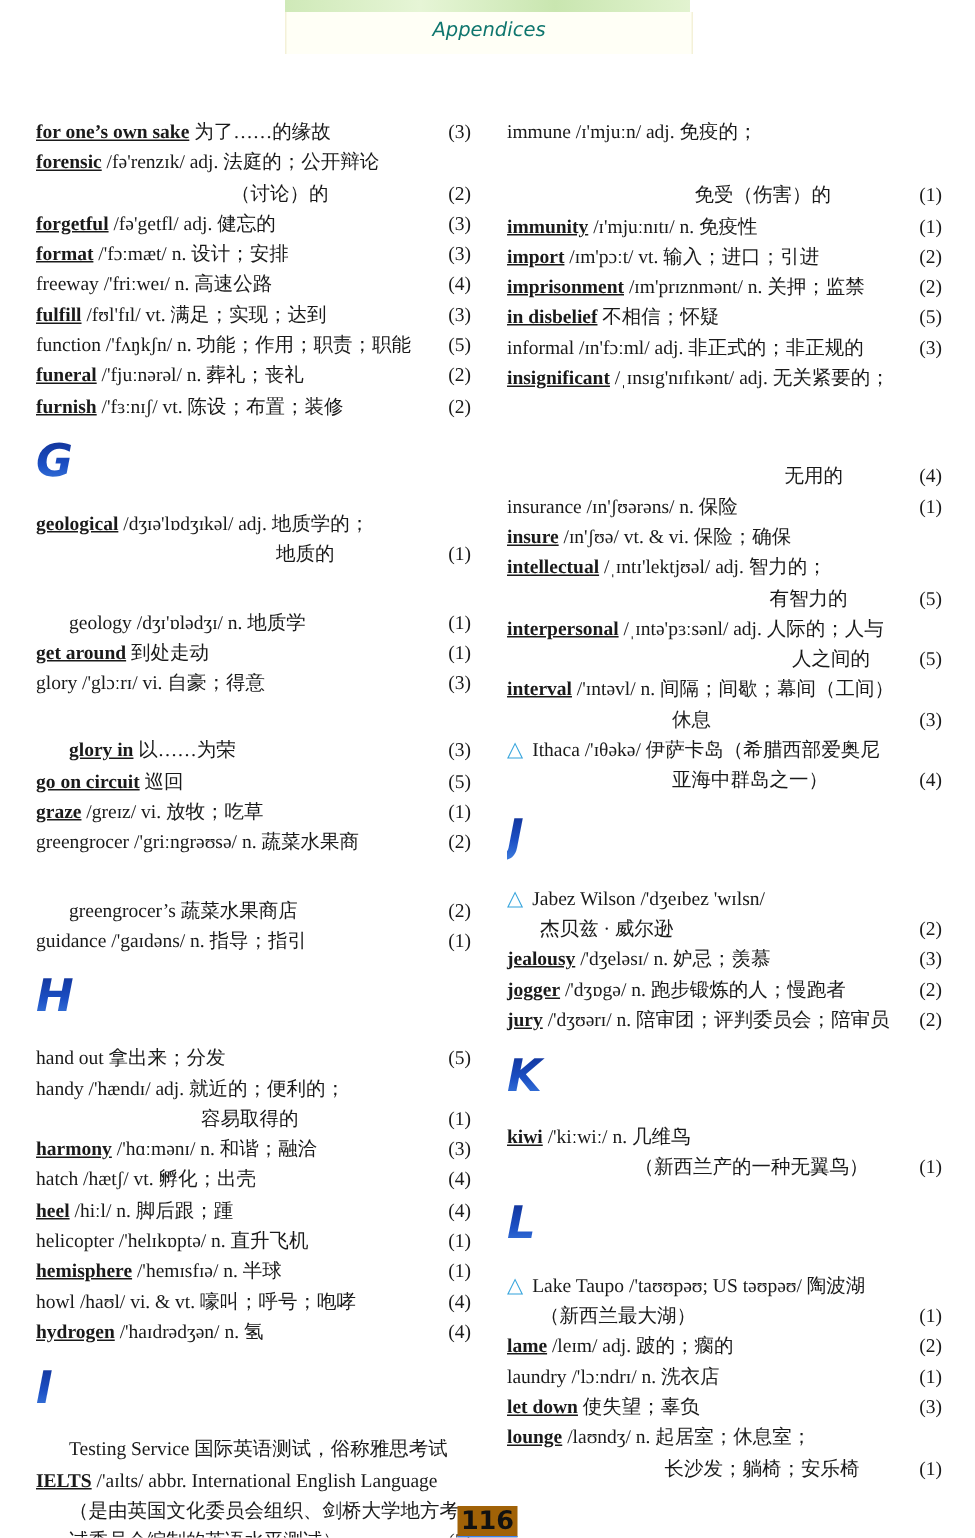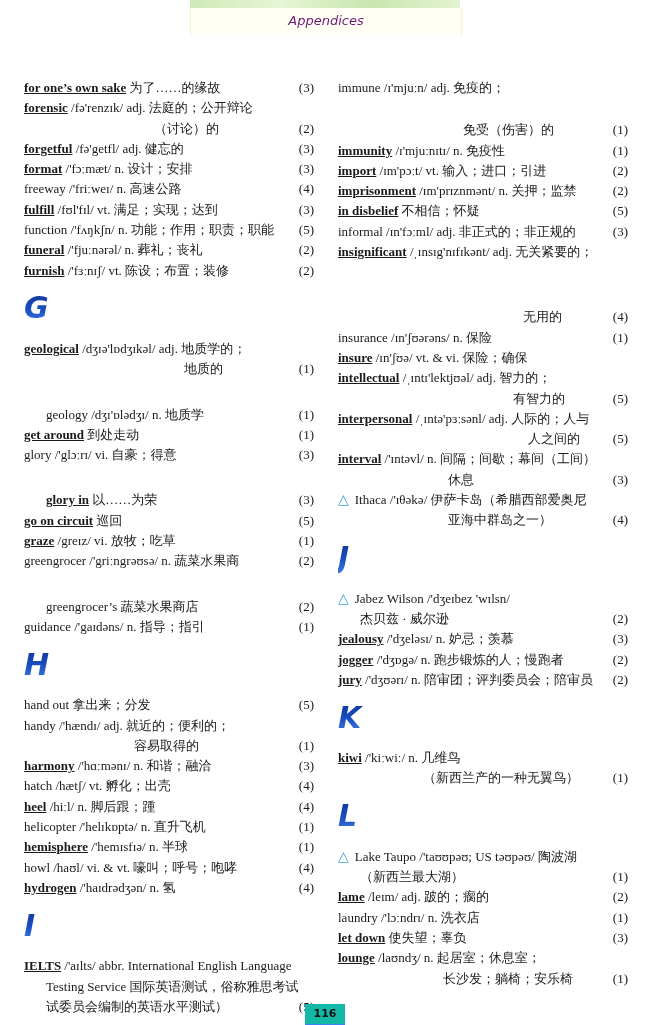--- a/index.html
+++ b/index.html
@@ -10,21 +10,21 @@
   .header-band {
     position:absolute; left:190px; top:0; width:270px; height:8px;
     background: linear-gradient(90deg,#cfe9b8,#e6f5d6,#c9e6b0,#e2f3d0);
   }
   .header-box {
     position:absolute; left:190px; top:8px; width:270px; height:28px;
     background:#fffff6; border-left:1px solid #f4f1d8; border-right:1px solid #f4f1d8;
   }
   .header-title {
     position:absolute; left:0; right:0; top:5px; text-align:center;
-    font-family:"DejaVu Sans", sans-serif; font-style:italic; font-size:13px; color:#701a75;
+    font-family:"DejaVu Sans", sans-serif; font-style:italic; font-size:13px; color:#0f766e;
   }
   .col { position:absolute; top:78px; }
   .col-left { left:24px; width:290px; }
   .col-right { left:338px; width:290px; }
   .line {
     position:relative; height:20.3px; line-height:20px; font-size:13px; white-space:nowrap;
   }
   .line.indent { padding-left:22px;margin-top:25px; }
   .hw { font-weight:bold;text-decoration:underline; }
   .ph { font-style:normal; }
@@ -33,22 +33,22 @@
   .tri { color:#3aa6dd; font-size:14px; margin-right:6px; }
   .letter {
     height:42px; display:flex; align-items:center;
     font-family:"DejaVu Sans", sans-serif; font-weight:bold; font-style:italic; font-size:30px;
     background: linear-gradient(180deg,#0f2a8a 0%,#1b4fc4 55%,#4c8fe8 100%);
     -webkit-background-clip:text; background-clip:text; color:transparent;
     margin:6px 0 10px 0;
   }
   .page-number {
     position:absolute; left:305px; top:1004px; width:40px; height:20px;
-    background:#14b8a6; border-bottom:1px solid #3b82f6; text-align:center;
-    font-family:"DejaVu Sans", sans-serif; font-weight:bold; font-size:11px; line-height:20px; color:#111;
+    background:#a16207; border-bottom:1px solid #3b82f6; text-align:center;
+    font-family:"DejaVu Sans", sans-serif; font-weight:bold; font-size:17px; line-height:20px; color:#111;
   }
 </style>
 </head>
 <body>
 
 <div class="header-band"></div>
 <div class="header-box">
   <div class="header-title">Appendices</div>
 </div>
 
@@ -87,22 +87,23 @@
       <div class="line"><span class="hw">harmony</span><span class="ph"> /'hɑːmənɪ/ </span><span class="pos">n.</span><span> 和谐；融洽</span><span class="unit">(3)</span></div>
       <div class="line"><span>hatch</span><span class="ph"> /hætʃ/ </span><span class="pos">vt.</span><span> 孵化；出壳</span><span class="unit">(4)</span></div>
       <div class="line"><span class="hw">heel</span><span class="ph"> /hiːl/ </span><span class="pos">n.</span><span> 脚后跟；踵</span><span class="unit">(4)</span></div>
       <div class="line"><span>helicopter</span><span class="ph"> /'helɪkɒptə/ </span><span class="pos">n.</span><span> 直升飞机</span><span class="unit">(1)</span></div>
       <div class="line"><span class="hw">hemisphere</span><span class="ph"> /'hemɪsfɪə/ </span><span class="pos">n.</span><span> 半球</span><span class="unit">(1)</span></div>
       <div class="line"><span>howl</span><span class="ph"> /haʊl/ </span><span class="pos">vi. &amp; vt.</span><span> 嚎叫；呼号；咆哮</span><span class="unit">(4)</span></div>
       <div class="line"><span class="hw">hydrogen</span><span class="ph"> /'haɪdrədʒən/ </span><span class="pos">n.</span><span> 氢</span><span class="unit">(4)</span></div>
     </div>
   <div class="letter">I</div>
   <div>
+      <div class="line" style="padding-left: 22px;"><span>Testing Service 国际英语测试，俗称雅思考试</span></div>
       <div class="line"><span class="hw">IELTS</span><span class="ph"> /'aɪlts/ </span><span class="pos">abbr.</span><span> International English Language</span></div>
-      <div class="line" style="padding-left: 22px;"><span>Testing Service 国际英语测试，俗称雅思考试</span></div>
+      <div class="line" style="padding-left: 22px;"><span>（是由英国文化委员会组织、剑桥大学地方考</span></div>
       <div class="line" style="padding-left: 22px;"><span>试委员会编制的英语水平测试）</span><span class="unit">(5)</span></div>
     </div>
 </div>
 
 <div class="col col-right">
   <div>
       <div class="line"><span>immune</span><span class="ph"> /ɪ'mjuːn/ </span><span class="pos">adj.</span><span> 免疫的；</span></div>
       <div class="line" style="padding-left: 125px; margin-top: 22px;"><span>免受（伤害）的</span><span class="unit">(1)</span></div>
       <div class="line"><span class="hw">immunity</span><span class="ph"> /ɪ'mjuːnɪtɪ/ </span><span class="pos">n.</span><span> 免疫性</span><span class="unit">(1)</span></div>
       <div class="line"><span class="hw">import</span><span class="ph"> /ɪm'pɔːt/ </span><span class="pos">vt.</span><span> 输入；进口；引进</span><span class="unit">(2)</span></div>

